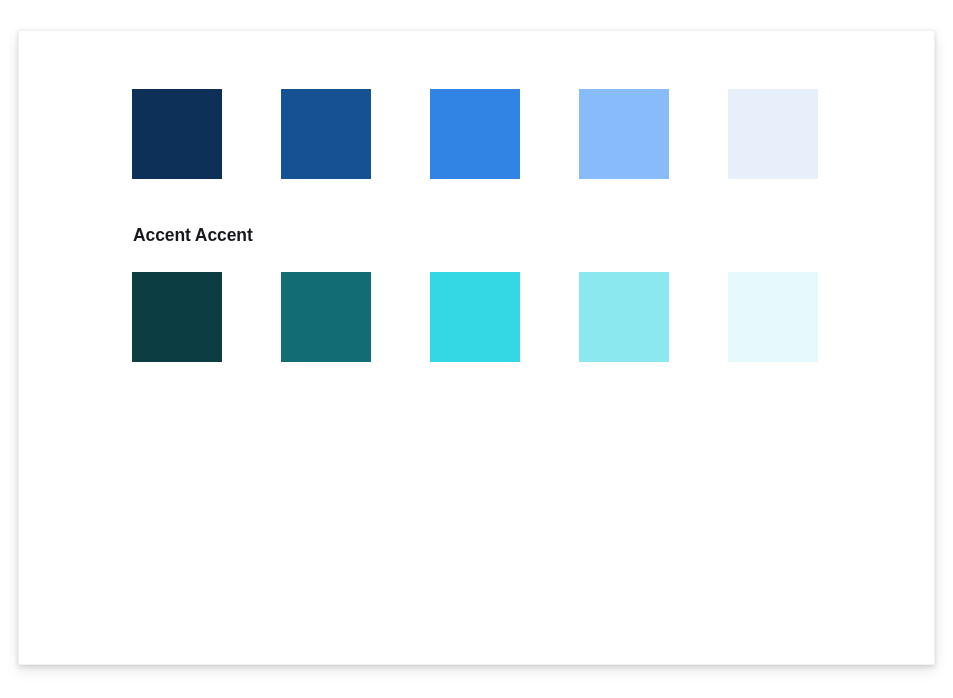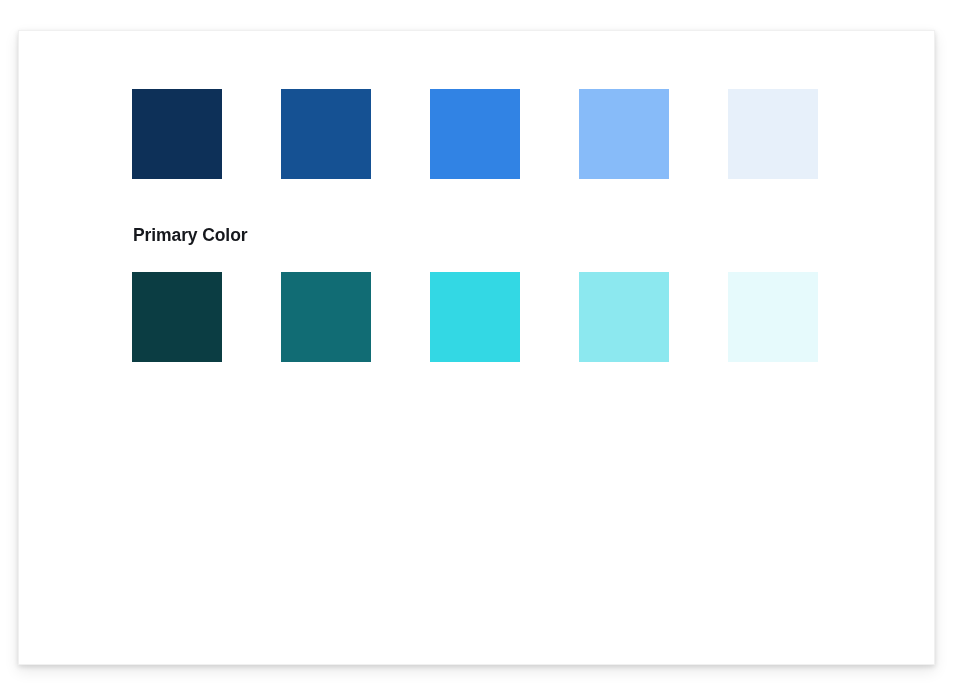--- a/index.html
+++ b/index.html
@@ -71,21 +71,21 @@
           <div class="swatch" style="background-color: rgb(13, 48, 88);"></div>
           <div class="swatch" style="background-color: rgb(21, 81, 147);"></div>
           <div class="swatch" style="background-color: rgb(49, 131, 228);"></div>
           <div class="swatch" style="background-color: rgb(135, 187, 249);"></div>
           <div class="swatch" style="background-color: rgb(231, 240, 250);"></div>
         </div>
       </div>
 
 
       <div class="palette-section">
-        <h2 class="section-title">Primary Color</h2>
+        <h2 class="section-title">Accent Accent</h2>
         <div class="swatch-row">
           <div class="swatch" style="background-color: rgb(11, 61, 67);"></div>
           <div class="swatch" style="background-color: rgb(17, 108, 116);"></div>
           <div class="swatch" style="background-color: rgb(51, 216, 228);"></div>
           <div class="swatch" style="background-color: rgb(140, 232, 239);"></div>
           <div class="swatch" style="background-color: rgb(230, 250, 252);"></div>
         </div>
       </div>
 
     </div>

